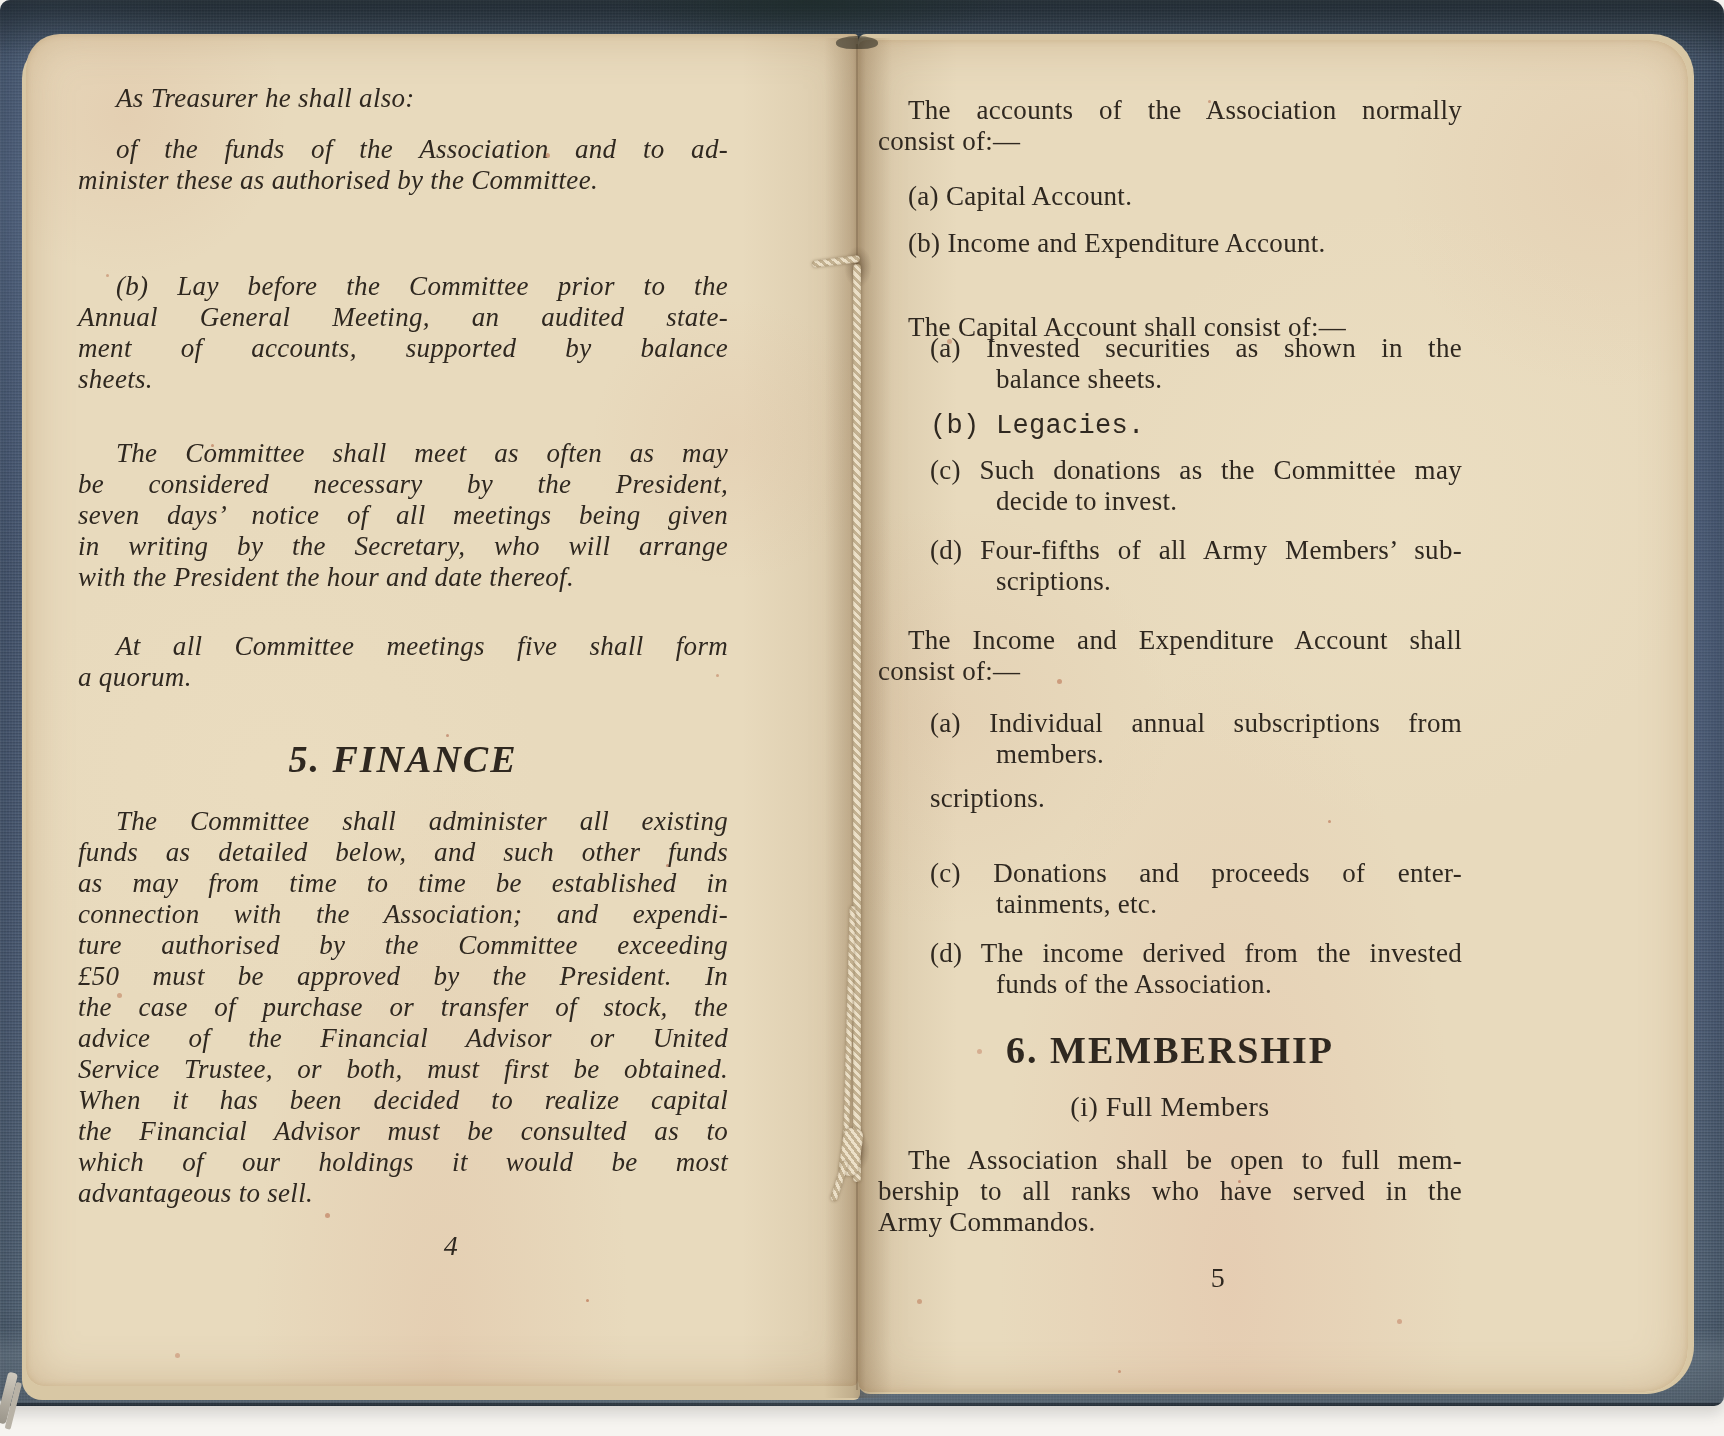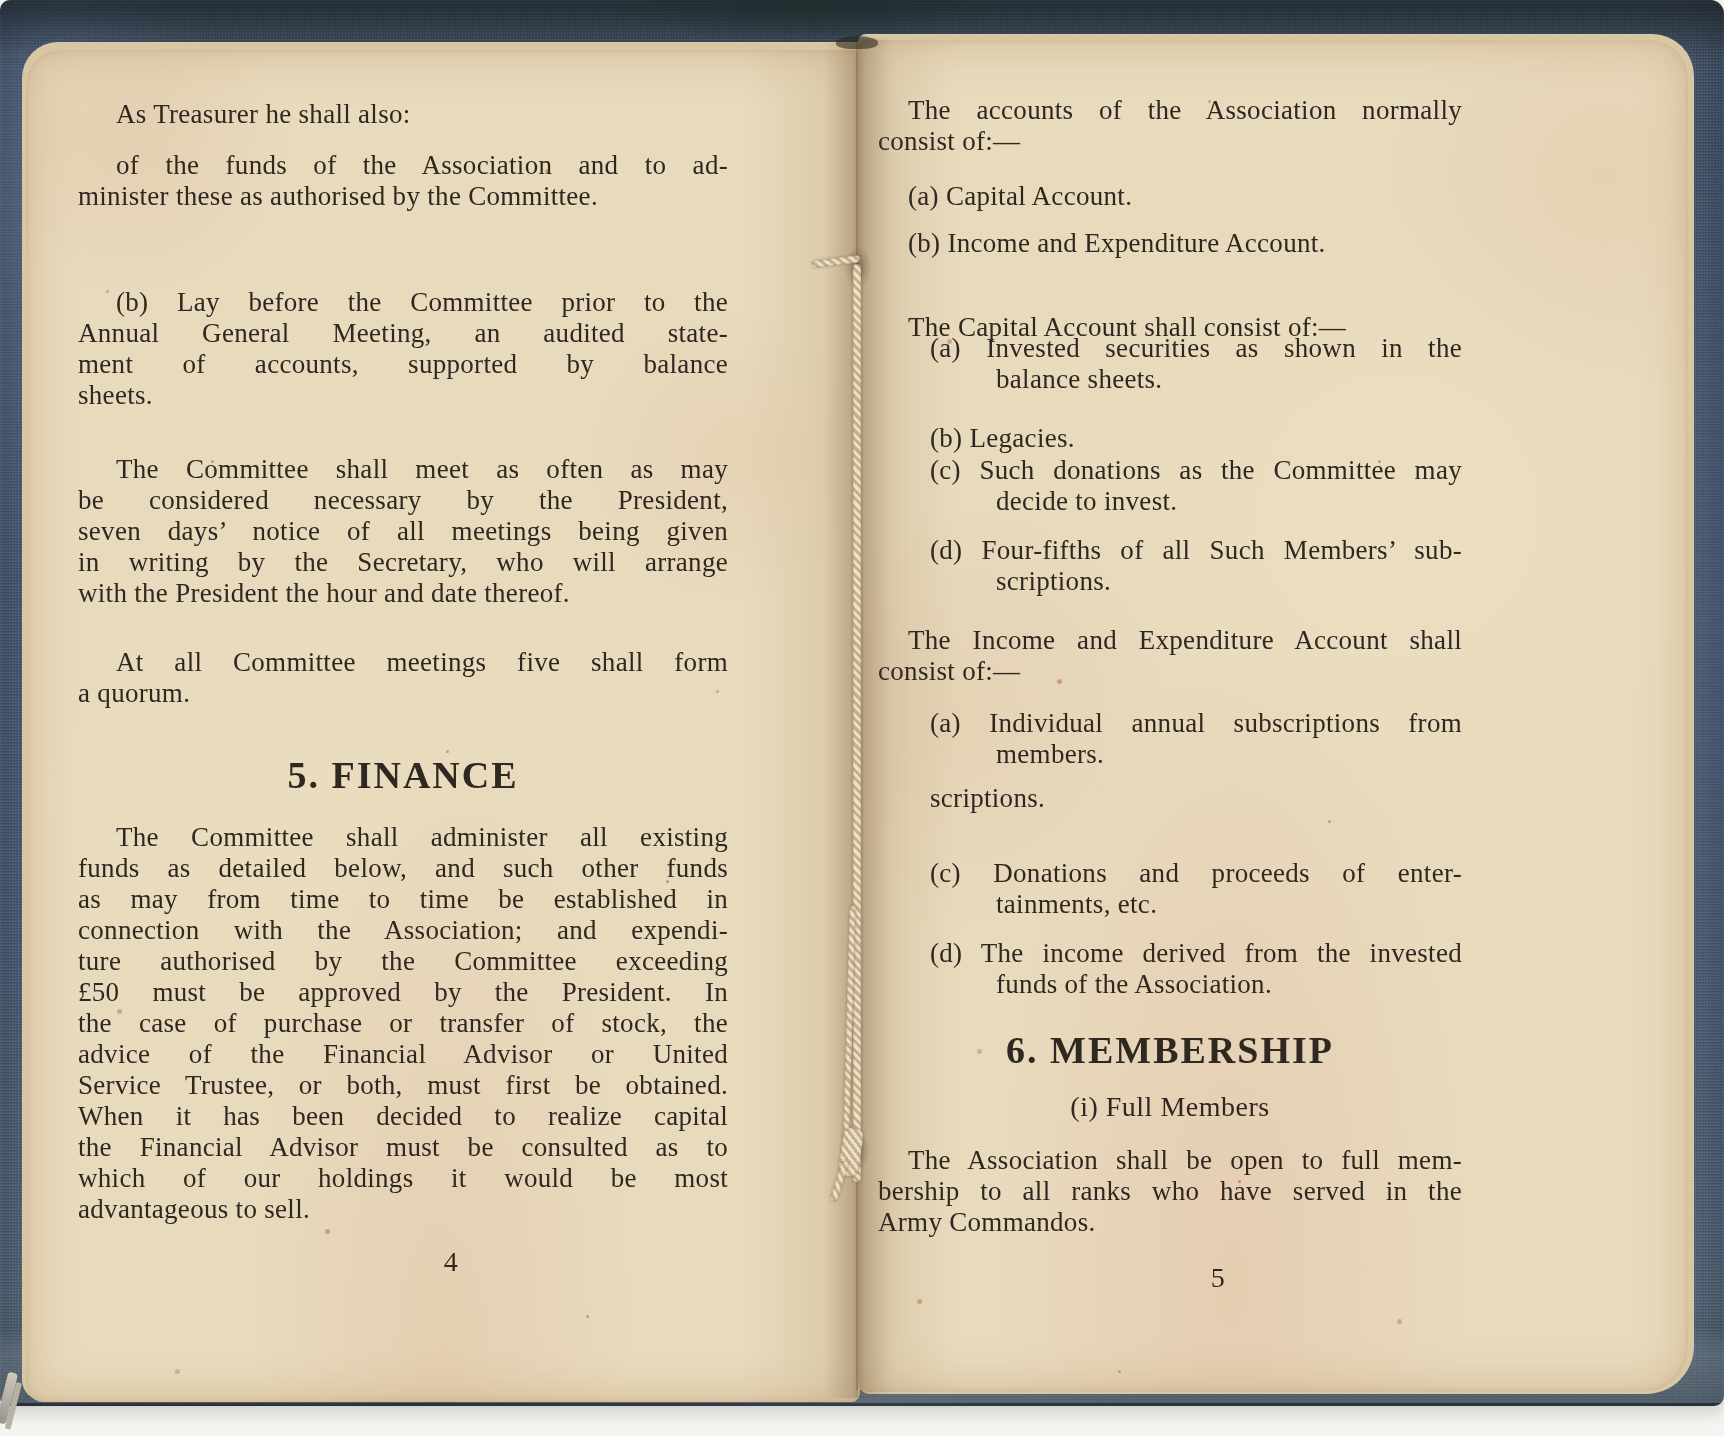--- a/index.html
+++ b/index.html
@@ -37,27 +37,28 @@
   .underpage{position:absolute;z-index:1;background:#d8c7a4;}
   .underpage.l{left:22px;top:42px;width:838px;height:1358px;border-radius:36px 4px 6px 20px;}
   .underpage.r{left:858px;top:34px;width:836px;height:1360px;border-radius:8px 42px 48px 12px;}
   
   .page{
     position:absolute;z-index:2;background-color:#e8dabd;
     box-shadow: inset 0 0 46px rgba(165,130,85,.38), inset 0 0 6px rgba(190,160,110,.45);
     color:#2f2820;
   }
   .page.left{
-    left:26px;top:50px;width:832px;height:1352px;border-radius:34px 4px 6px 18px;
+    left:26px;top:34px;width:832px;height:1352px;border-radius:34px 4px 6px 18px;
     background-image:
       radial-gradient(circle at 12% 6%, rgba(205,150,120,.16), rgba(0,0,0,0) 11%),
       radial-gradient(circle at 85% 30%, rgba(210,160,130,.13), rgba(0,0,0,0) 12%),
       radial-gradient(ellipse at 50% 98%, rgba(215,165,140,.22), rgba(0,0,0,0) 32%),
       radial-gradient(circle at 30% 55%, rgba(236,222,193,.55), rgba(0,0,0,0) 28%),
       linear-gradient(90deg, rgba(0,0,0,0) 86%, rgba(140,110,70,.16) 100%);
+    font-style: italic;
   }
   .page.right{
     left:858px;top:40px;width:830px;height:1352px;border-radius:8px 38px 44px 10px;
     background-image:
       radial-gradient(ellipse at 45% 92%, rgba(222,168,148,.26), rgba(0,0,0,0) 36%),
       radial-gradient(circle at 90% 10%, rgba(210,160,130,.14), rgba(0,0,0,0) 15%),
       radial-gradient(ellipse at 10% 50%, rgba(200,150,120,.12), rgba(0,0,0,0) 22%),
       radial-gradient(circle at 65% 35%, rgba(238,226,198,.5), rgba(0,0,0,0) 30%),
       linear-gradient(270deg, rgba(0,0,0,0) 88%, rgba(140,110,70,.18) 100%);
   }
@@ -116,21 +117,21 @@
   .list .line:first-child{text-indent:-66px;}
   .heading{font-weight:bold;text-align:center;font-size:38px;letter-spacing:2px;}
   .subheading{font-weight:normal;text-align:center;font-size:28px;letter-spacing:.5px;}
   .pagenum{text-align:center;font-size:28px;transform:translateX(48px);}
   
   #lp-intro{top:49px;}   #lp-a{top:100px;}  #lp-b{top:237px;}
   #lp-meet{top:404px;}   #lp-quorum{top:597px;}
   #lp-finance-h{top:710px;} #lp-finance{top:772px;} #lp-num{top:1196px;}
   
   #rp-acc-intro{top:55px;} #rp-acc-a{top:141px;} #rp-acc-b{top:188px;}
-  #rp-cap-intro{top:248px;margin-top:24px;} #rp-cap-a{top:293px;} #rp-cap-b{top:383px;}
+  #rp-cap-intro{top:248px;margin-top:24px;} #rp-cap-a{top:293px;} #rp-cap-b{top:371px;font-family:Liberation Mono, monospace;}
   #rp-cap-c{top:415px;} #rp-cap-d{top:495px;}
   #rp-inc-intro{top:585px;} #rp-inc-a{top:668px;} #rp-inc-b{top:743px;}
   #rp-inc-c{top:818px;} #rp-inc-d{top:898px;}
   #rp-mem-h{top:995px;} #rp-full-h{top:1051px;} #rp-mem-body{top:1105px;}
   #rp-num{top:1222px;}
 </style>
 </head>
 <body>
 
 <div class="cover"></div>
@@ -206,21 +207,21 @@
         <div class="line last">balance sheets.</div>
       </div>
     <div class="block para list" id="rp-cap-b">
         <div class="line last">(b) Legacies.</div>
       </div>
     <div class="block para list" id="rp-cap-c">
         <div class="line">(c) Such donations as the Committee may</div>
         <div class="line last">decide to invest.</div>
       </div>
     <div class="block para list" id="rp-cap-d">
-        <div class="line">(d) Four-fifths of all Such Members’ sub-</div>
+        <div class="line">(d) Four-fifths of all Army Members’ sub-</div>
         <div class="line last">scriptions.</div>
       </div>
     <div class="block para indent-r" id="rp-inc-intro">
         <div class="line">The Income and Expenditure Account shall</div>
         <div class="line last">consist of:—</div>
       </div>
     <div class="block para list" id="rp-inc-a">
         <div class="line">(a) Individual annual subscriptions from</div>
         <div class="line last">members.</div>
       </div>

